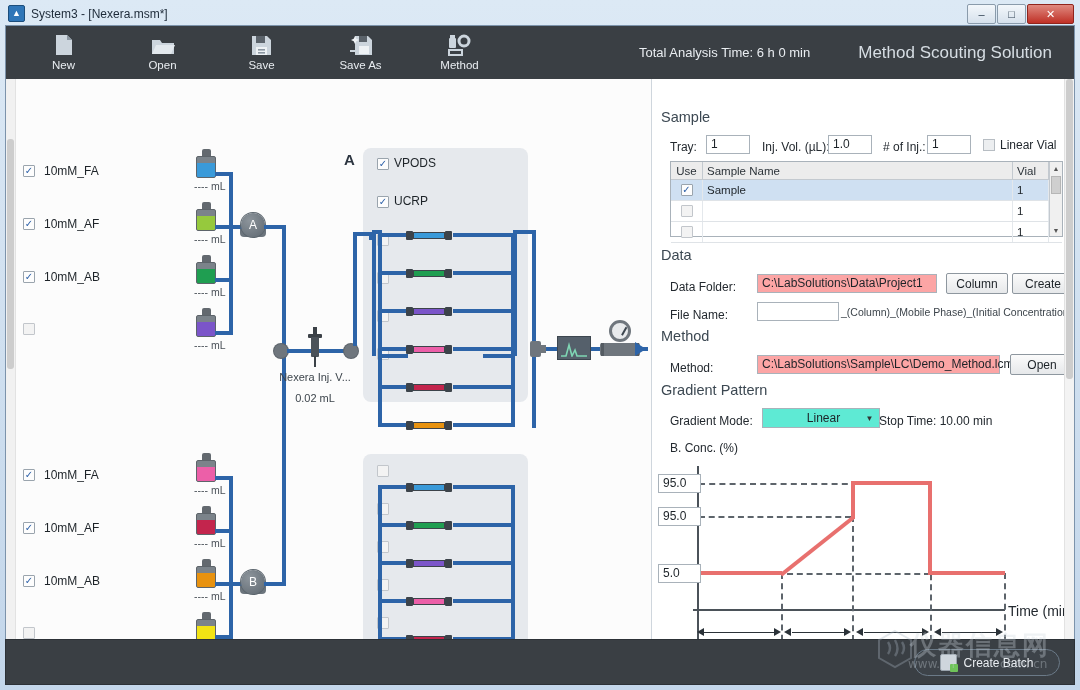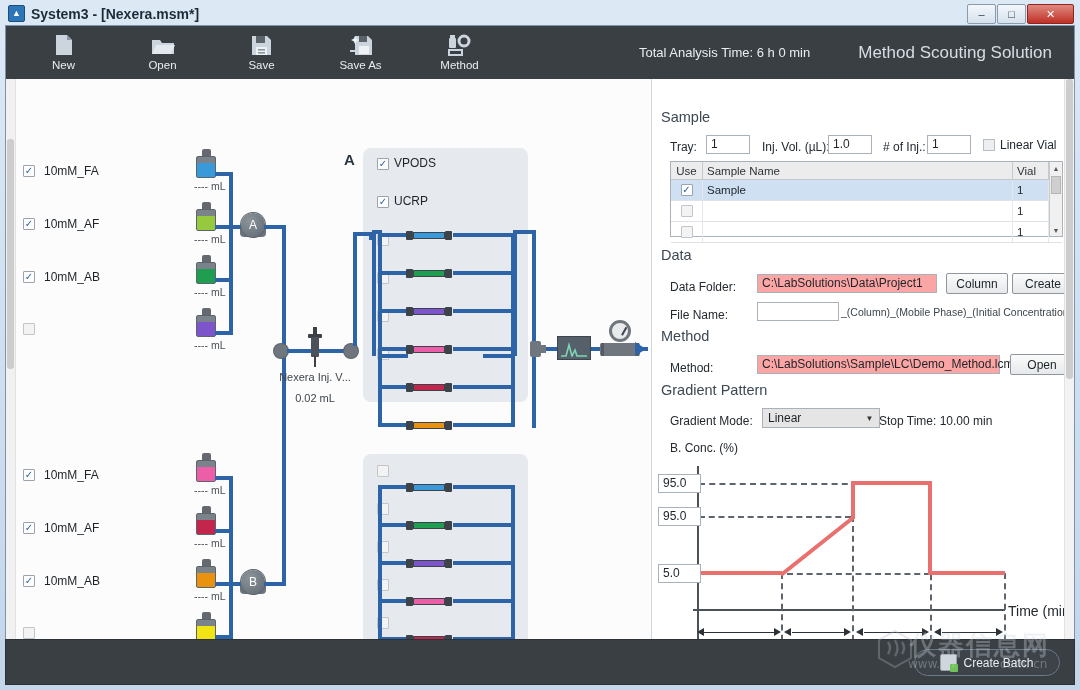--- a/index.html
+++ b/index.html
@@ -18,21 +18,21 @@
   .titlebar{
     position:absolute;left:4px;top:3px;width:1072px;height:21px;
     display:flex;align-items:center;
   }
   .title-icon{
     width:15px;height:15px;margin-left:4px;margin-right:6px;
     background:#2f76b8;border:1px solid #1c4e7c;border-radius:2px;
     display:flex;align-items:center;justify-content:center;
     color:#fff;font-size:9px;line-height:1;
   }
-  .title-text{font-size:14px;color:#1d2a38;white-space:nowrap;font-weight:bold;}
+  .title-text{font-size:12px;color:#1d2a38;white-space:nowrap;}
   .winbtns{position:absolute;right:2px;top:1px;display:flex;gap:1px;}
   .winbtn{
     width:27px;height:18px;border:1px solid #8a9bab;border-radius:2px;
     background:linear-gradient(180deg,#f3f7fb 0%,#d6e1ec 100%);
     display:flex;align-items:center;justify-content:center;
     color:#2a3b4c;font-size:11px;line-height:1;
   }
   .winbtn.close{
     width:45px;
     background:linear-gradient(180deg,#e08a80 0%,#bf3026 100%);
@@ -209,22 +209,23 @@
   .col-vial{width:36px;}
   .gsb{
     position:absolute;right:0;top:0;width:13px;height:100%;background:#f0f0f0;
     border-left:1px solid #c3c9cf;box-sizing:border-box;
   }
   .gsb .a{position:absolute;left:0;width:12px;height:12px;display:flex;align-items:center;justify-content:center;font-size:7px;color:#555;}
   .gsb .t{position:absolute;left:1px;top:14px;width:10px;height:18px;background:#cfcfcf;border:1px solid #b6b6b6;box-sizing:border-box;}
   
   .sel-box{
     position:absolute;box-sizing:border-box;height:20px;border:1px solid #a9b2ba;
-    background:#e5e5e5;font-size:12px;color:#1d2328;display:flex;align-items:center;
+    background:#5eead4;font-size:12px;color:#1d2328;display:flex;align-items:center;
     padding-left:5px;
+    justify-content:center;
   }
   .sel-box .arw{
     position:absolute;right:1px;top:1px;width:17px;height:16px;
     display:flex;align-items:center;justify-content:center;font-size:8px;color:#333;
   }
   
   .chart{position:absolute;}
   .axis{position:absolute;background:#4b5259;}
   .dash-h{position:absolute;height:0;border-top:2px dashed #5d646b;}
   .dash-v{position:absolute;width:0;border-left:2px dashed #5d646b;}

